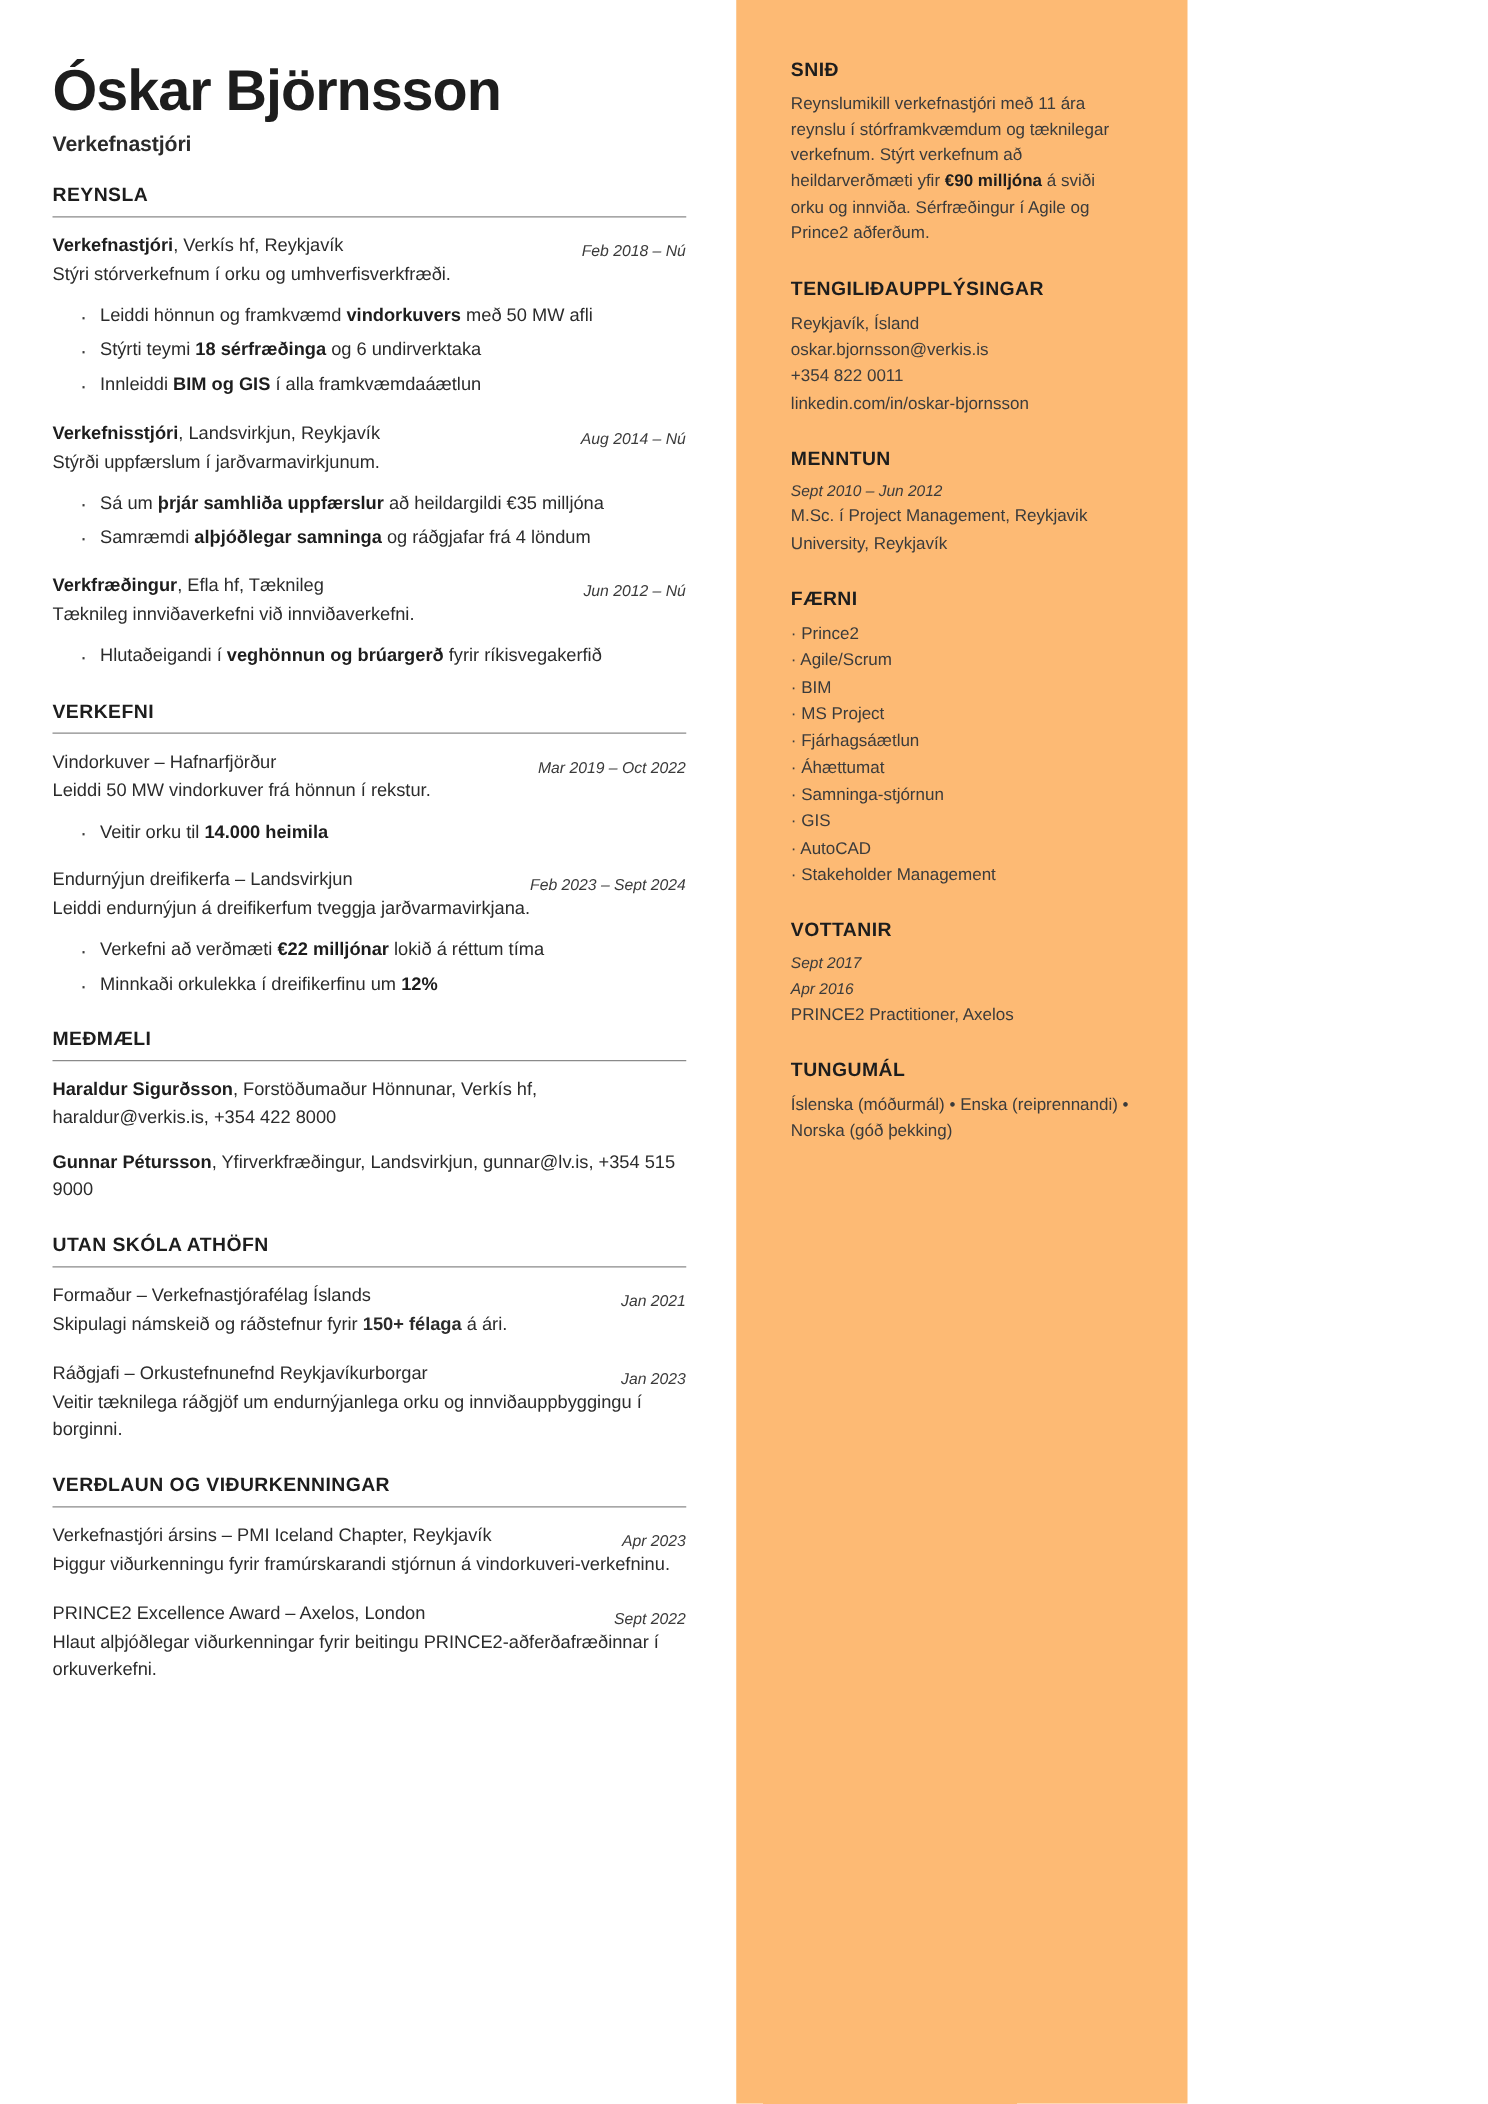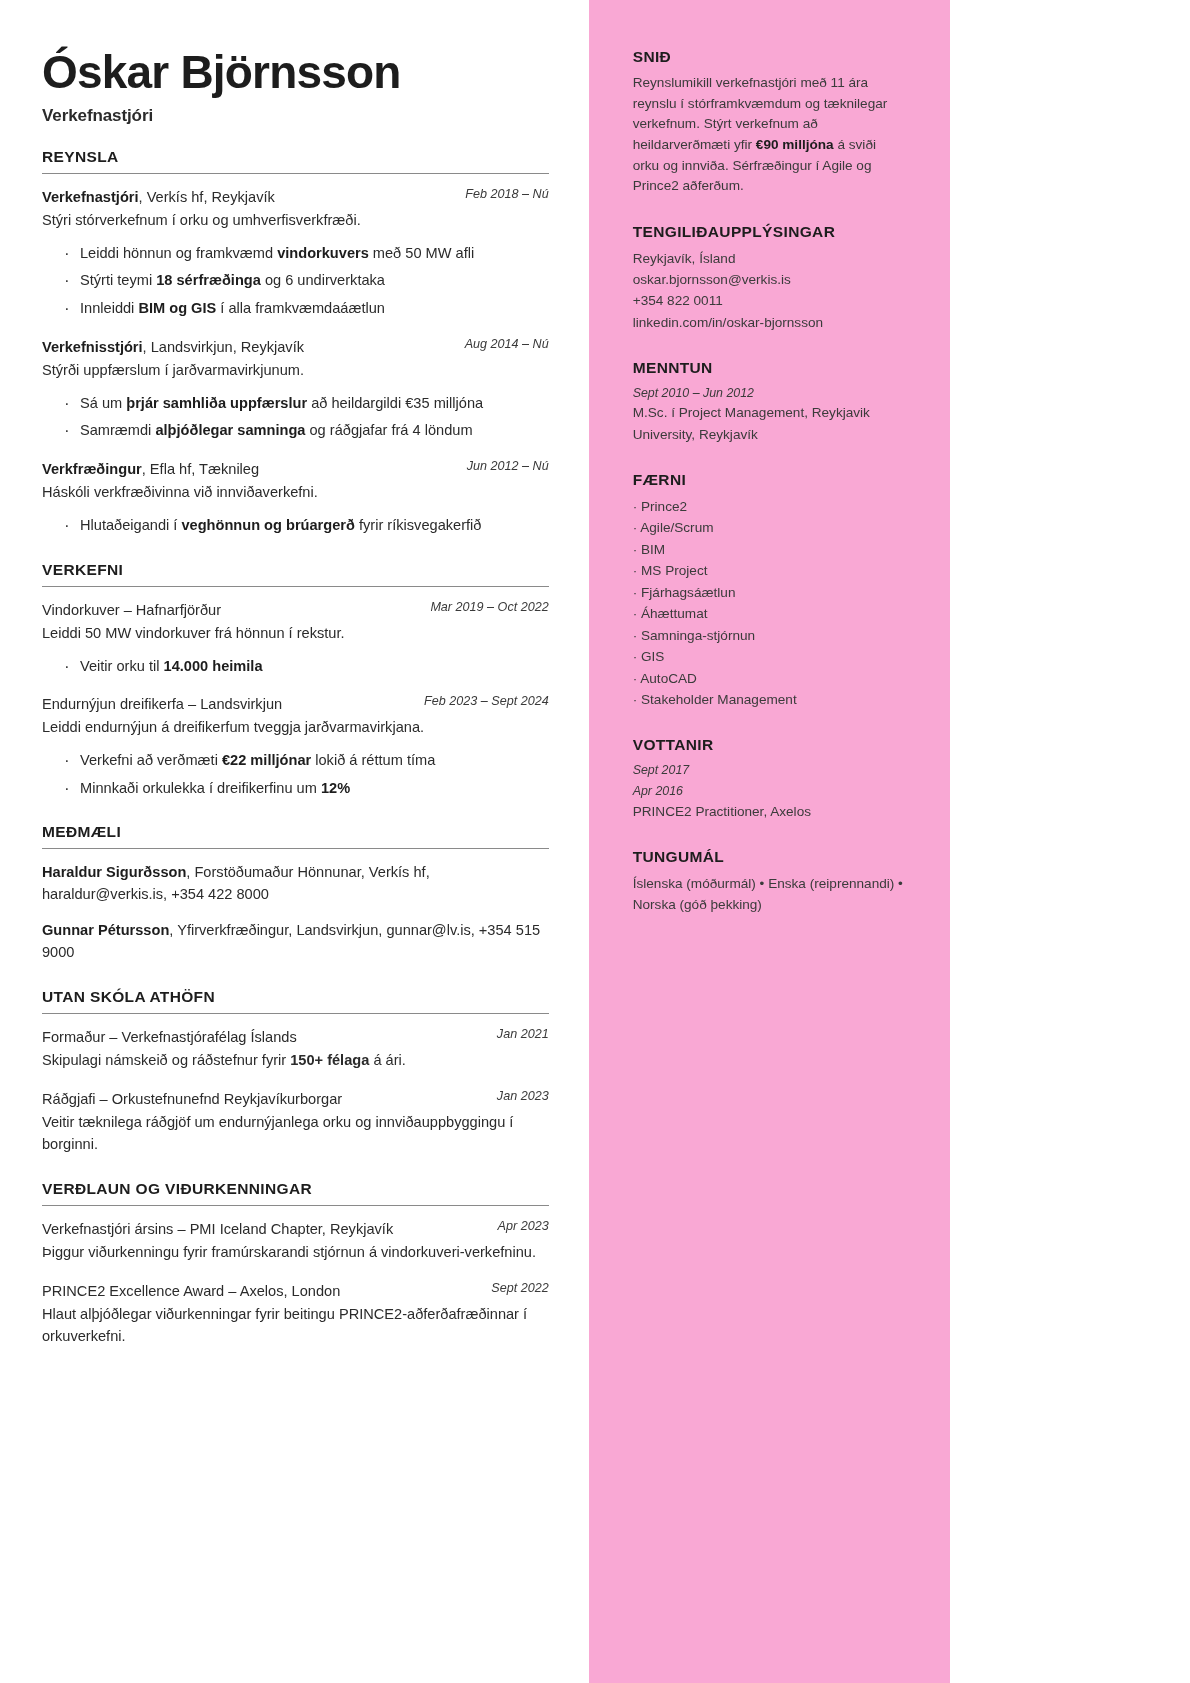--- a/index.html
+++ b/index.html
@@ -57,21 +57,21 @@
   .rule {
     border-bottom: 1px solid #8a8a8a;
     margin-bottom: 13px;
   }
 
   .entry { margin-bottom: 17px; }
   .entry:last-child { margin-bottom: 0; }
 
   .entry-head {
     display: flex;
-    align-items: flex-start;
+    align-items: flex-end;
     justify-content: space-between;
     gap: 14px;
   }
 
   .entry-head-left {
     font-size: 14.6px;
     line-height: 1.45;
     color: #2b2b2b;
   }
 
@@ -125,21 +125,21 @@
     line-height: 1.5;
     color: #2b2b2b;
     margin-bottom: 14px;
   }
   .ref-line:last-child { margin-bottom: 0; }
   .ref-line b { font-weight: bold; color: #1d1d1d; }
 
   
   .sidebar {
     width: 445px;
-    background: #f9a8d4;
+    background: #fdba74;
     padding: 48px 46px 0 44px;
   }
 
   .side-block { margin-bottom: 26px; }
 
   .side-title {
     font-size: 15.5px;
     font-weight: bold;
     letter-spacing: 0.35px;
     color: #1d1d1d;
@@ -210,21 +210,21 @@
             <ul class="bullets">
               <li><span>Sá um </span><b>þrjár samhliða uppfærslur</b><span> að heildargildi €35 milljóna</span></li>
               <li><span>Samræmdi </span><b>alþjóðlegar samninga</b><span> og ráðgjafar frá 4 löndum</span></li>
             </ul>
           </div>
           <div class="entry">
             <div class="entry-head">
               <div class="entry-head-left"><b>Verkfræðingur</b><span>, Efla hf, Tæknileg</span></div>
               <div class="entry-date">Jun 2012 – Nú</div>
             </div>
-            <div class="entry-desc">Háskóli verkfræðivinna við innviðaverkefni.</div>
+            <div class="entry-desc">Tæknileg innviðaverkefni við innviðaverkefni.</div>
             <ul class="bullets">
               <li><span>Hlutaðeigandi í </span><b>veghönnun og brúargerð</b><span> fyrir ríkisvegakerfið</span></li>
             </ul>
           </div>
         </div>
     </div>
 
     <div class="section tight">
       <div class="section-title">VERKEFNI</div>
       <div class="rule"></div>

